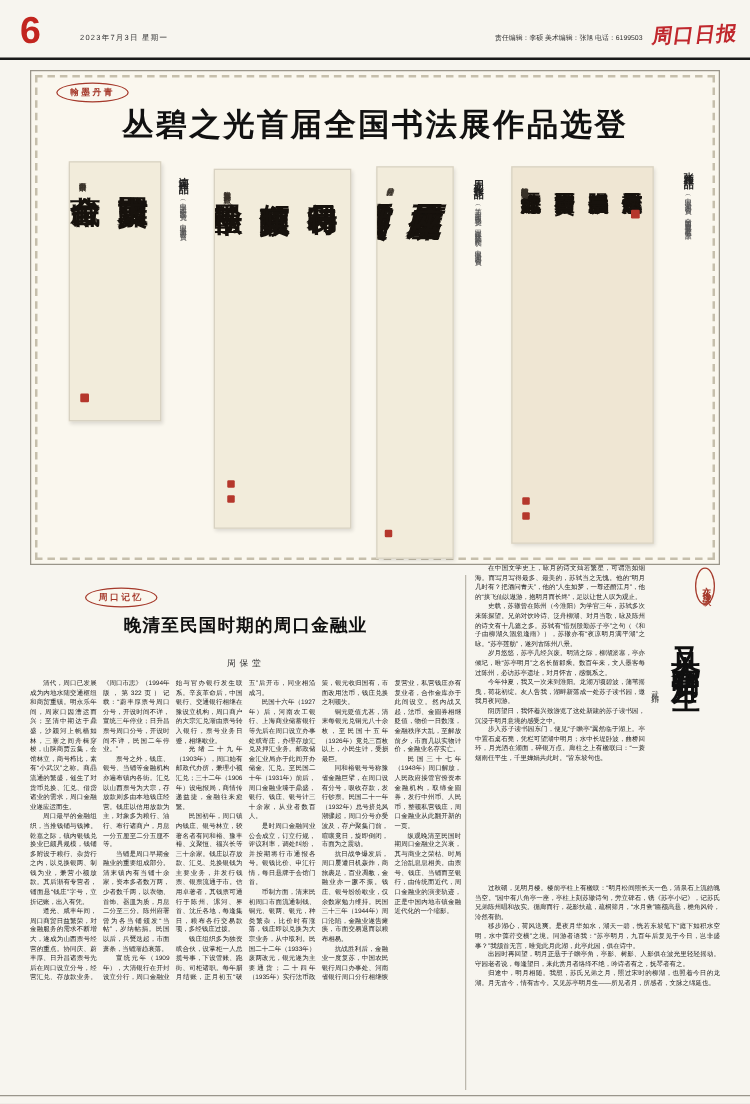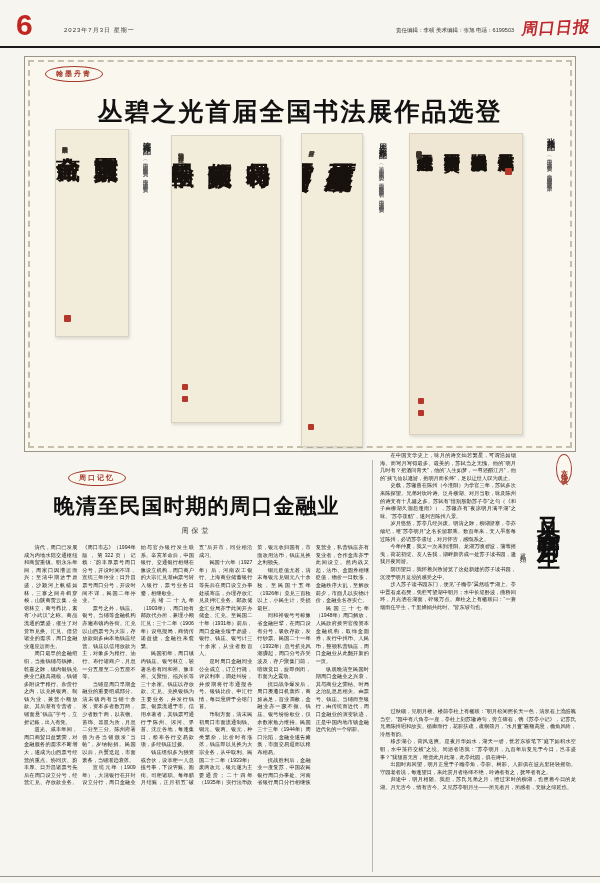--- a/index.html
+++ b/index.html
@@ -22,21 +22,21 @@
               font-family:"DejaVu Serif",serif; transform:skewX(-10deg) rotate(-2deg); letter-spacing:1px; }
   .hdr-rule { position:absolute; top:46px; left:0; right:0; height:2px; background:#1a1a1a; }
 
   
   .cal-box { position:absolute; top:56px; left:24px; width:552px; height:396px;
              background:#faf7ee; border:1px solid #9a958a; }
   .cal-box::before { content:""; position:absolute; inset:3px; border:2px dashed #c6bfac; pointer-events:none; }
   .badge { display:inline-block; border:1px solid #a5392b; color:#a5392b; border-radius:50%;
            font-size:7px; font-weight:bold; letter-spacing:2px; padding:2px 10px; background:#faf7ee; }
   .cal-badge { position:absolute; top:9px; left:20px; }
-  .cal-title { position:absolute; top:38px; left:0; right:0; text-align:center;
+  .cal-title { position:absolute; top:26px; left:0; right:0; text-align:center;
                font-size:25px; font-weight:bold; letter-spacing:2px; color:#111; font-family:"Liberation Serif",serif; }
 
   .artwork { position:absolute; background:#f2ecdb; border:1px solid #d8d2c2;
              box-shadow:1px 2px 3px rgba(0,0,0,.12);
              writing-mode:vertical-rl; padding:8px 6px; overflow:hidden;
              font-family:"DejaVu Serif",serif; color:#17120d; }
   .artwork .art-text div { margin-left:6px; }
   .art-col-big { font-weight:bold; }
   .colophon { writing-mode:vertical-rl; font-size:6px; color:#3a332a; position:absolute; left:4px; top:12px; }
   .seal { position:absolute; background:#b5372c; border-radius:1px; }
@@ -45,21 +45,21 @@
   .work-label .wl-name { font-size:8px; font-weight:bold; color:#222; letter-spacing:2px; }
   .work-label .wl-credit { font-size:5.5px; color:#555; margin-left:3px; margin-top:10px; letter-spacing:1px; }
 
   
   .article-divider { position:absolute; left:372px; top:460px; width:1px; height:412px; background:#bcb8ad; }
   .bottom-rule { position:absolute; left:0; right:0; top:876px; height:1px; background:#9a968c; }
 
   .left-article { position:absolute; left:24px; top:468px; width:345px; }
   .la-badge { position:absolute; left:44px; top:2px; }
   .la-title { position:absolute; top:24px; left:0; right:0; text-align:center;
-              font-size:21px; font-weight:bold; letter-spacing:1px; font-family:"Liberation Serif",serif; color:#0f0f0f; }
+              font-size:14px; font-weight:bold; letter-spacing:1px; font-family:"Liberation Serif",serif; color:#0f0f0f; }
   .la-author { position:absolute; top:58px; left:0; right:0; text-align:center; font-size:7px; color:#333; letter-spacing:3px; }
   .la-body { position:absolute; top:76px; left:0; width:345px; height:320px;
              column-count:6; column-gap:5px; font-size:5.2px; line-height:1.46;
              text-align:justify; color:#222; overflow:hidden; }
   .la-body p, .rt-text p { text-indent:2em; margin:0; }
 
   .right-article { position:absolute; left:380px; top:452px; width:196px; height:420px; }
   .rt-part1 { display:flex; height:250px; }
   .rt-text { font-size:5.2px; line-height:1.46; text-align:justify; color:#222; overflow:hidden; }
   .rt-text1 { width:136px; }

